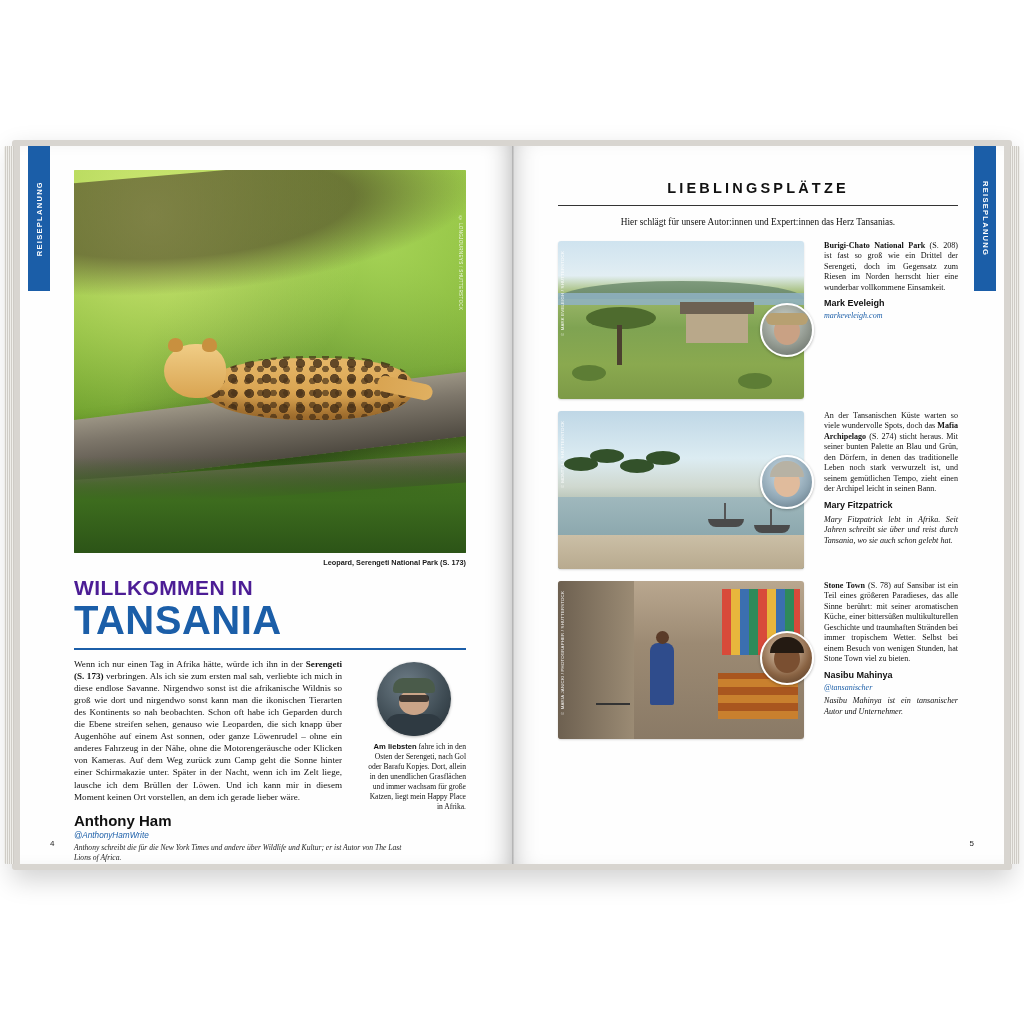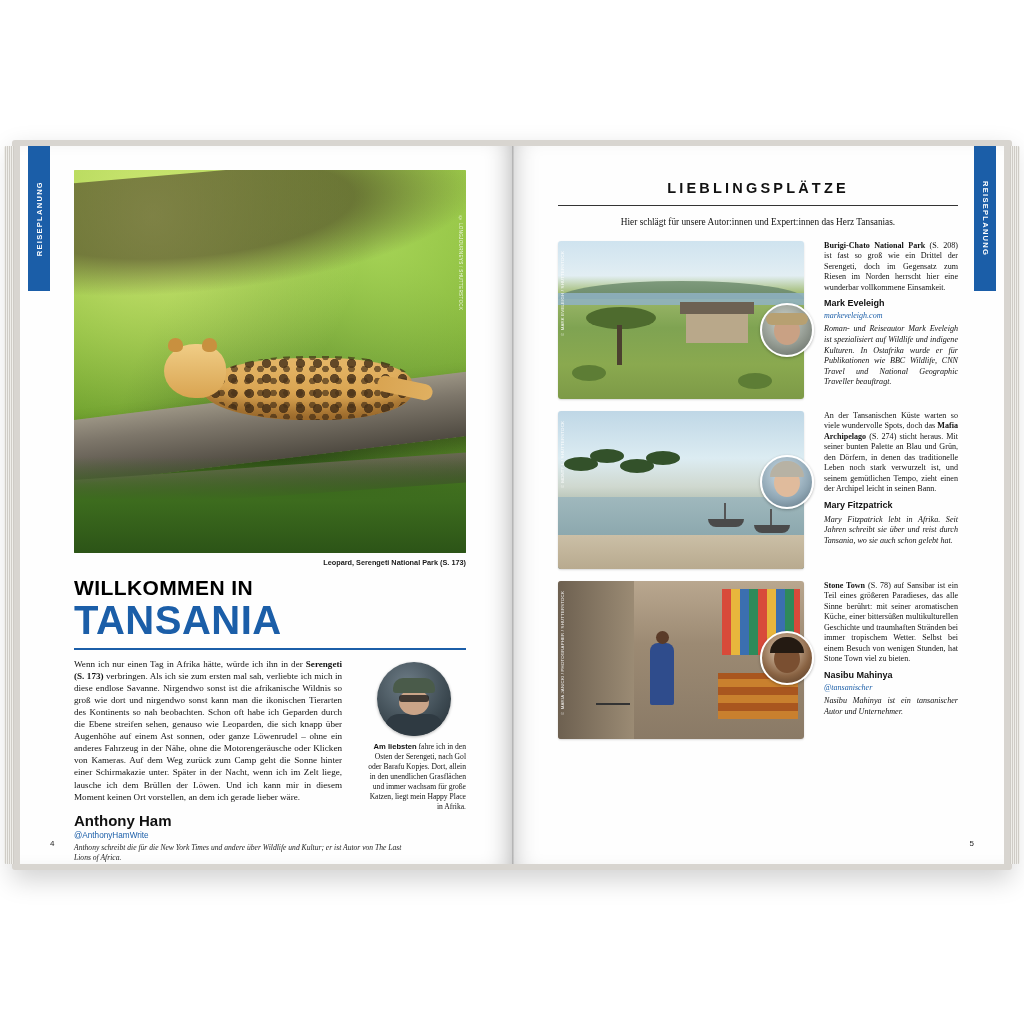--- a/index.html
+++ b/index.html
@@ -141,21 +141,21 @@
     font-family:"Liberation Sans",sans-serif;font-size:4.6px;letter-spacing:.3px;
   }
   .hero-cap{
     margin-top:5px;text-align:right;
     font-family:"Liberation Sans",sans-serif;font-size:7.3px;font-weight:700;color:#1a1a1a;
   }
 
   .kicker{
     margin-top:10px;
     font-family:"Liberation Sans",sans-serif;
-    font-weight:700;color:#000000;font-size:21px;letter-spacing:.4px;line-height:1;
+    font-weight:700;color:#4c1d95;font-size:21px;letter-spacing:.4px;line-height:1;
   }
   .bigtitle{
     font-family:"Liberation Sans",sans-serif;
     font-weight:700;color:#1b5ea8;font-size:40px;letter-spacing:.5px;line-height:1.05;
     margin-top:1px;
   }
   .rule{height:1.6px;background:#1b5ea8;width:392px;margin:7px 0 8px;}
 
   .body-wrap{position:relative;width:392px;}
   .col-main{
@@ -319,21 +319,21 @@
                 <div class="glasses"></div>
                 <div class="cap"></div>
               </div>
               <div class="side-text">
                 <b>Am liebsten</b><span> fahre ich in den Osten der Serengeti, nach Gol oder Barafu Kopjes. Dort, allein in den unendlichen Grasflächen und immer wachsam für große Katzen, liegt mein Happy Place in Afrika.</span>
               </div>
             </div>
           </div>
 
           <div style="position:relative;margin-top:-2px;">
-            <span style="font-family:'Liberation Sans',sans-serif;color:#1b5ea8;font-size:8.2px;display:block;margin-top:2px;">@AnthonyHamWrite</span>
+            <span style="font-family:'Liberation Sans',sans-serif;font-style:italic;color:#1b5ea8;font-size:8.2px;display:block;margin-top:2px;">@AnthonyHamWrite</span>
             <div class="author-bio">Anthony schreibt die für die New York Times und andere über Wildlife und Kultur; er ist Autor von The Last Lions of Africa.</div>
           </div>
         </div>
 
         <div class="tab left">
           <span>REISEPLANUNG</span>
         </div>
         <div class="folio l">4</div>
       </div>
 
@@ -354,21 +354,20 @@
               </div>
               <div class="hut"></div>
               <div class="bush" style="left:14px;top:124px;"></div>
               <div class="bush" style="left:180px;top:132px;"></div>
               <div class="credit">© MARK EVELEIGH / SHUTTERSTOCK</div>
             </div>
             <div class="rtext">
               <b>Burigi-Chato National Park</b><span> (S. 208) ist fast so groß wie ein Drittel der Serengeti, doch im Gegensatz zum Riesen im Norden herrscht hier eine wunderbar vollkommene Einsamkeit.</span>
               <span class="name">Mark Eveleigh</span>
               <span class="handle">markeveleigh.com</span>
-              <span class="bio">Roman- und Reiseautor Mark Eveleigh ist spezialisiert auf Wildlife und indigene Kulturen. In Ostafrika wurde er für Publikationen wie BBC Wildlife, CNN Travel und National Geographic Traveller beauftragt.</span>
             </div>
             <div class="avatar av1">
               <div class="f"></div>
               <div class="hat"></div>
             </div>
           </div>
 
           <div class="entry">
             <div class="ph ph2">
               <div class="sea"></div>

